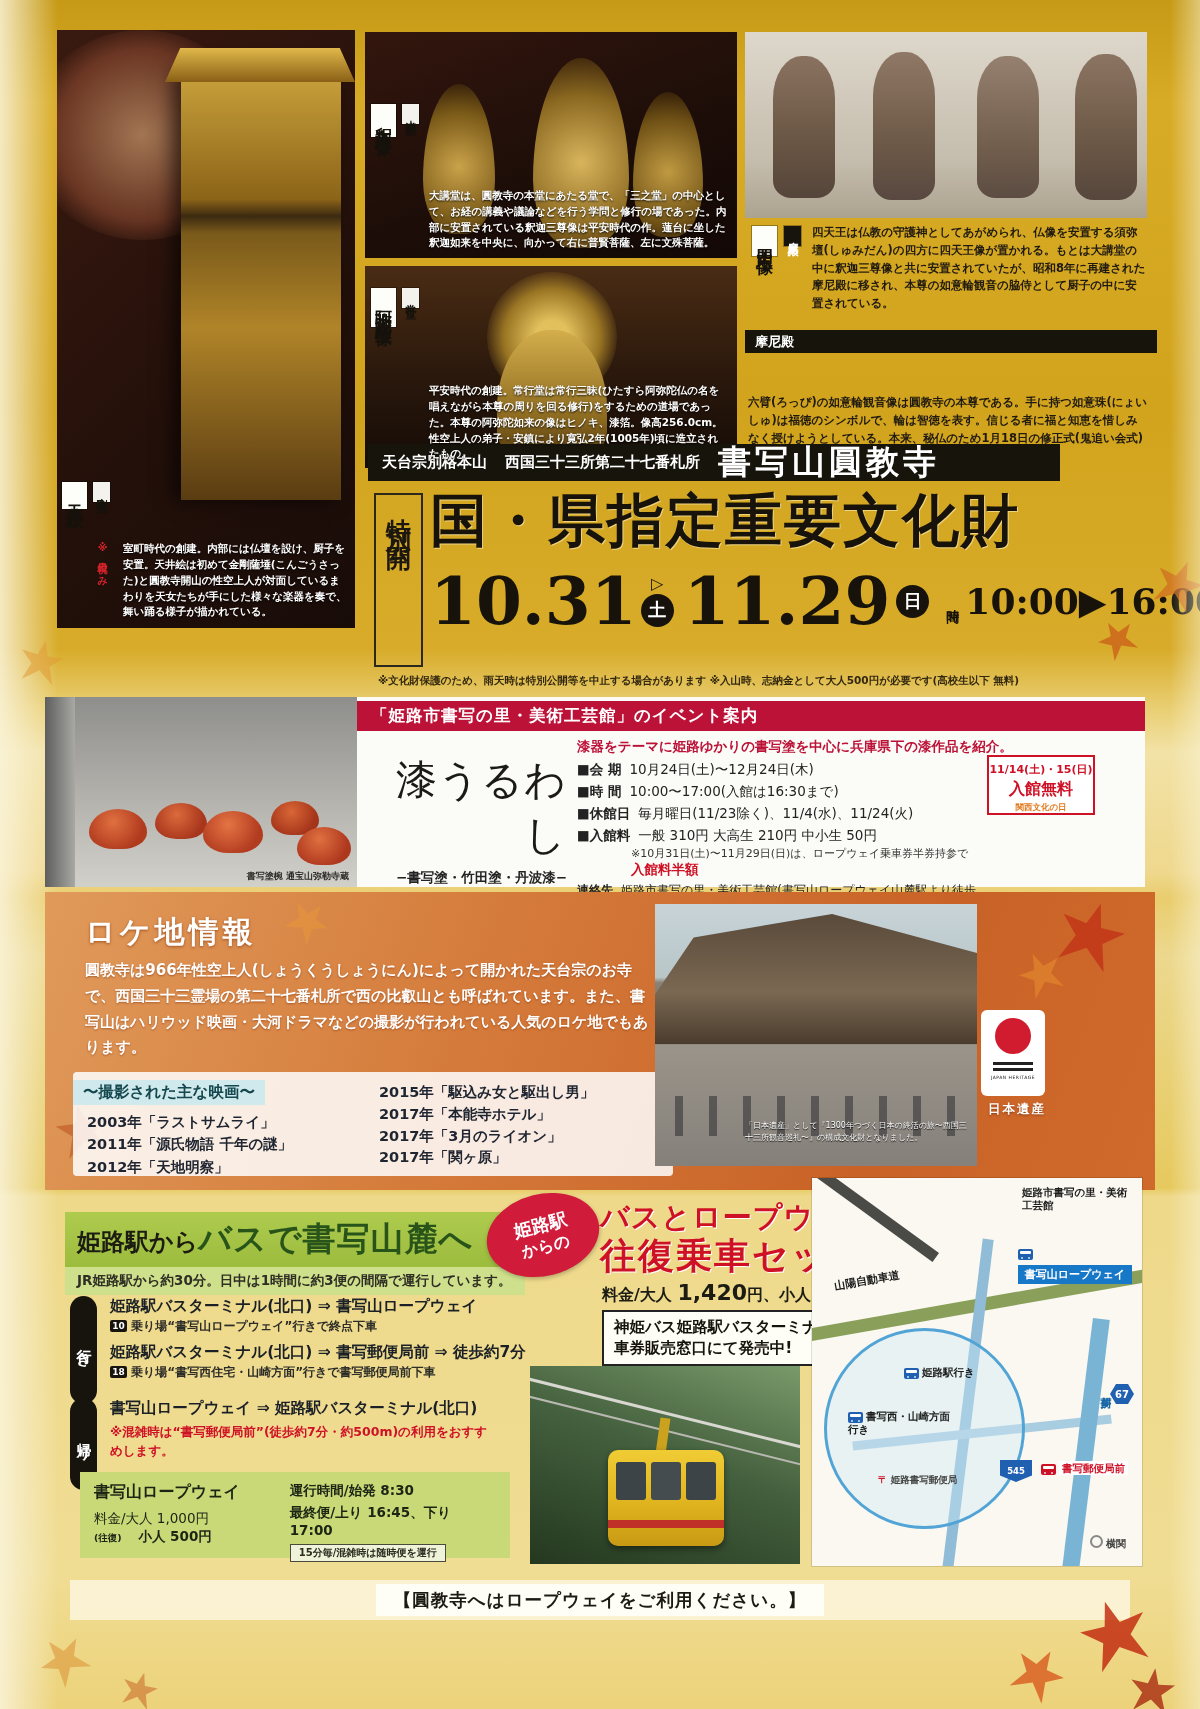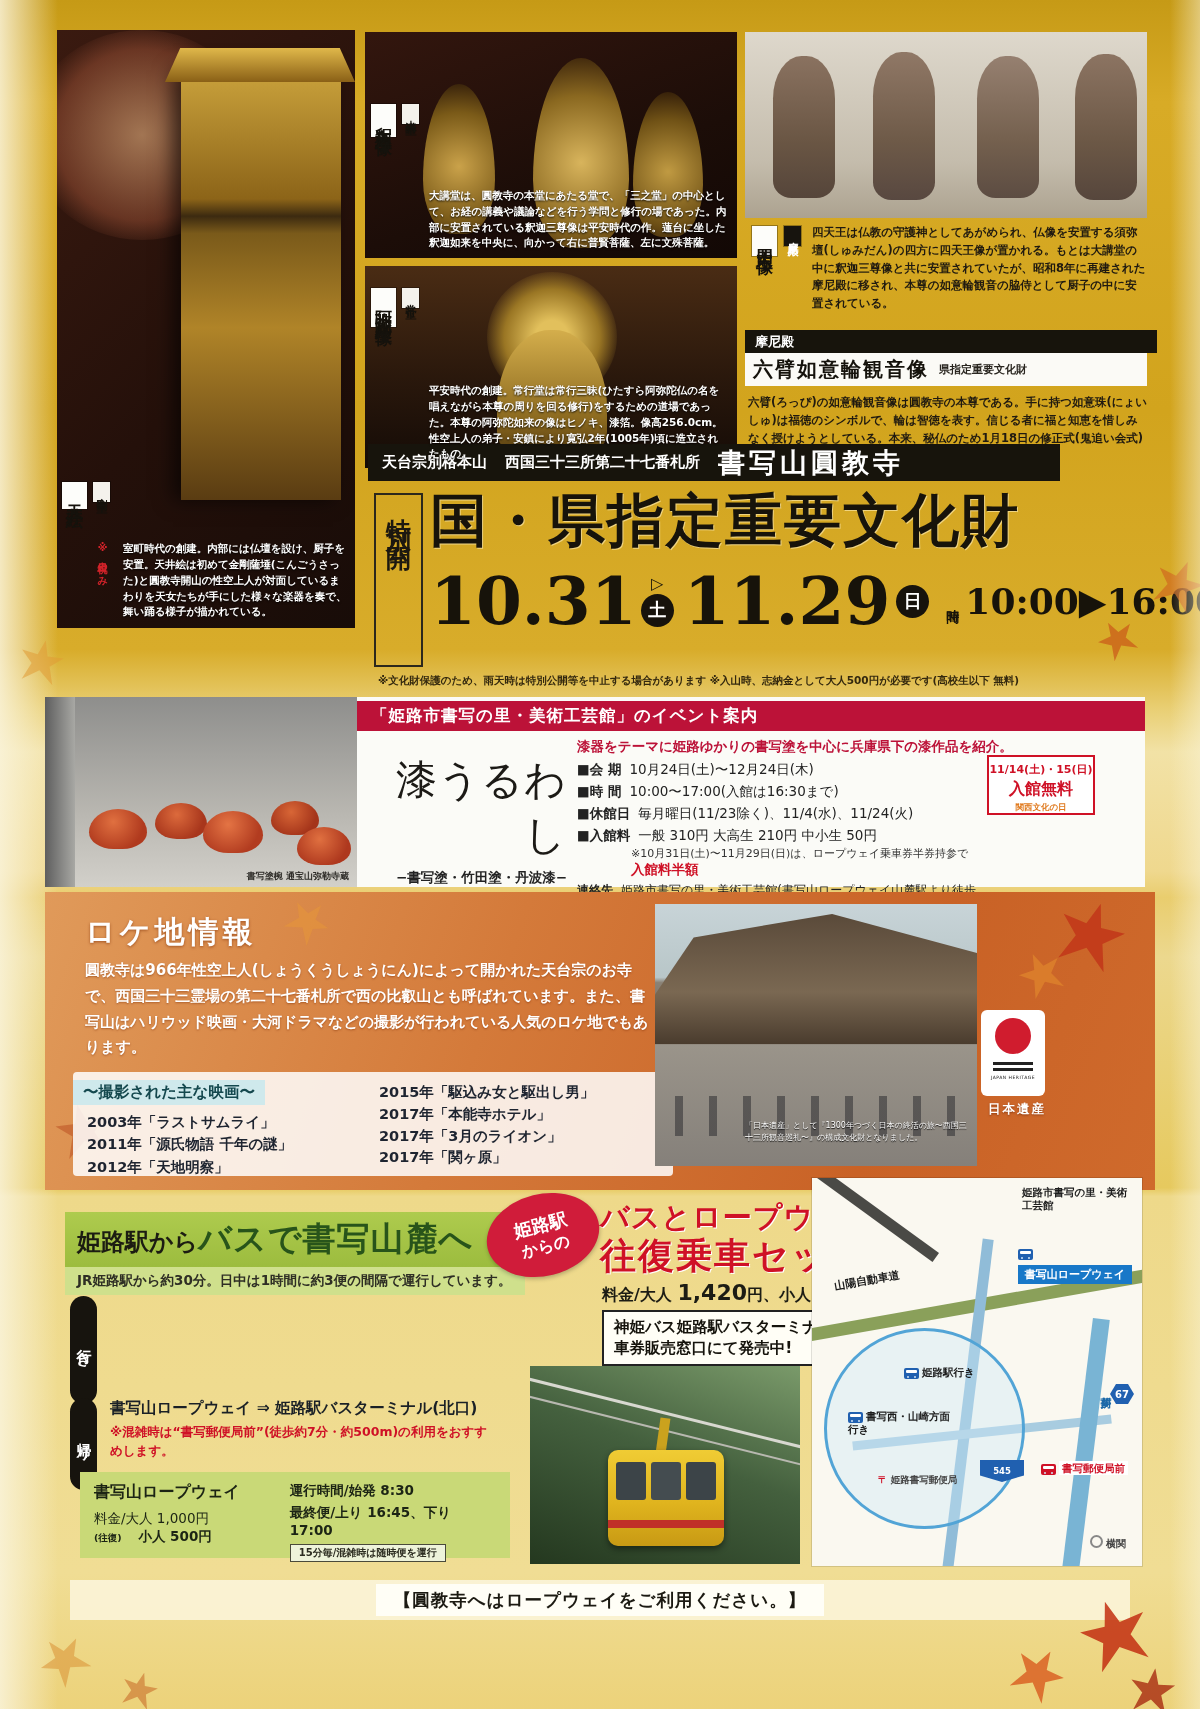--- a/index.html
+++ b/index.html
@@ -84,30 +84,26 @@
     <div class="abs" style="left:232px;top:24px;width:62px;height:142px;border-radius:46% 46% 30% 30%/30% 30% 12% 12%;background:linear-gradient(180deg,#968070,#74604e 60%,#5c4c42);"></div>
     <div class="abs" style="left:330px;top:22px;width:62px;height:146px;border-radius:46% 46% 30% 30%/30% 30% 12% 12%;background:linear-gradient(180deg,#8c7462,#6c5846 60%,#56463c);"></div>
   </div>
   <div class="vbox" style="left:752px;top:226px;">四天王像</div>
   <div class="vbox sm dark" style="left:784px;top:226px;">摩尼殿</div>
   <div class="abs desc-dark" style="left:812px;top:224px;width:336px;">四天王は仏教の守護神としてあがめられ、仏像を安置する須弥壇(しゅみだん)の四方に四天王像が置かれる。もとは大講堂の中に釈迦三尊像と共に安置されていたが、昭和8年に再建された摩尼殿に移され、本尊の如意輪観音の脇侍として厨子の中に安置されている。</div>
 
   <div class="abs bar-black" style="left:745px;top:330px;width:402px;height:23px;padding-left:10px;font-size:13px;font-weight:700;">
     <span>摩尼殿</span>
   </div>
-  <div class="abs" style="left:745px;top:353px;width:402px;height:33px;background:#fbfaf6;display:flex;align-items:center;gap:10px;padding-left:8px;box-sizing:border-box;">
-    <span class="serif" style="font-size:20px;font-weight:800;color:#15120c;letter-spacing:2px;">六臂如意輪観音像</span>
-    <span style="font-size:11px;font-weight:700;color:#2a2620;">県指定重要文化財</span>
-  </div>
   <div class="abs desc-dark" style="left:748px;top:394px;width:400px;">六臂(ろっぴ)の如意輪観音像は圓教寺の本尊である。手に持つ如意珠(にょいしゅ)は福徳のシンボルで、輪は智徳を表す。信じる者に福と知恵を惜しみなく授けようとしている。本来、秘仏のため1月18日の修正式(鬼追い会式)の一日だけしか拝観できない。</div>
 
   <div class="abs bar-black" style="left:368px;top:444px;width:692px;height:37px;gap:18px;padding:0 14px;box-sizing:border-box;white-space:nowrap;">
     <span style="font-size:15px;font-weight:600;">天台宗別格本山</span>
     <span style="font-size:15px;font-weight:600;">西国三十三所第二十七番札所</span>
-    <span class="serif" style="font-size:27px;font-weight:700;letter-spacing:4px;">書写山圓教寺</span>
+    <span class="serif" style="font-size:33px;font-weight:700;letter-spacing:4px;">書写山圓教寺</span>
   </div>
 
   <div class="abs vert serif" style="left:374px;top:493px;height:162px;border:2.5px solid #2c281c;color:#1c1810;font-size:25px;font-weight:800;letter-spacing:9px;padding:4px 6px;">特別公開</div>
   <div class="abs serif" style="left:430px;top:483px;font-size:57px;font-weight:900;color:#17130a;letter-spacing:2px;white-space:nowrap;text-shadow:1px 1px 0 rgba(255,240,190,.6);">国・県指定重要文化財</div>
   <div class="abs" style="left:430px;top:562px;display:flex;align-items:center;white-space:nowrap;">
     <span class="serif" style="font-size:66px;font-weight:700;color:#17130a;">10.31</span>
     <span style="display:inline-flex;flex-direction:column;align-items:center;margin:0 4px;">
       <span style="font-size:16px;color:#17130a;line-height:1;margin-bottom:2px;">▷</span>
       <span class="daybadge">土</span>
     </span>
@@ -210,20 +206,26 @@
   </div>
 
   <div class="abs" style="left:65px;top:1212px;width:460px;">
     <div style="background:linear-gradient(180deg,#aecb4e,#9cbc3e);padding:5px 12px;">
       <span class="serif" style="font-size:24px;font-weight:700;color:#1c1c12;">姫路駅から</span><span class="serif" style="font-size:33px;font-weight:800;color:#28541a;letter-spacing:1px;">バスで書写山麓へ</span>
     </div>
     <div style="background:#cfe08c;padding:5px 12px;font-size:13.5px;font-weight:700;color:#2e2e24;">JR姫路駅から約30分。日中は1時間に約3便の間隔で運行しています。</div>
   </div>
 
   <div class="dirbadge" style="left:70px;top:1296px;height:88px;">行き</div>
+  <div class="abs" style="left:110px;top:1296px;width:420px;">
+    <div class="route-title">姫路駅バスターミナル(北口) ⇒ 書写山ロープウェイ</div>
+    <div class="route-detail"><span class="stopno">10</span><span>乗り場“書写山ロープウェイ”行きで終点下車</span></div>
+    <div class="route-title">姫路駅バスターミナル(北口) ⇒ 書写郵便局前 ⇒ 徒歩約7分</div>
+    <div class="route-detail"><span class="stopno">18</span><span>乗り場“書写西住宅・山崎方面”行きで書写郵便局前下車</span></div>
+  </div>
 
   <div class="dirbadge" style="left:70px;top:1398px;height:72px;">帰り</div>
   <div class="abs" style="left:110px;top:1398px;width:420px;">
     <div class="route-title">書写山ロープウェイ ⇒ 姫路駅バスターミナル(北口)</div>
     <div style="font-size:12.5px;font-weight:800;color:#cf1126;margin-top:4px;width:380px;line-height:1.5;">※混雑時は“書写郵便局前”(徒歩約7分・約500m)の利用をおすすめします。</div>
   </div>
 
   <div class="abs" style="left:80px;top:1472px;width:430px;height:86px;background:#c9d977;display:flex;gap:18px;padding:10px 14px;box-sizing:border-box;">
     <div style="width:180px;">
       <div style="font-size:16px;font-weight:800;color:#1c2414;">書写山ロープウェイ</div>
@@ -287,21 +289,21 @@
     <div class="maplabel" style="left:92px;top:188px;">
       <span class="busicon"></span><span>姫路駅行き</span>
     </div>
     <div class="maplabel" style="left:36px;top:232px;width:104px;">
       <span class="busicon"></span><span>書写西・山崎方面行き</span>
     </div>
     <div class="maplabel" style="left:66px;top:296px;width:80px;font-size:9.5px;color:#444;">
       <span style="color:#cf1126;font-weight:900;">〒</span>
       <span>姫路書写郵便局</span>
     </div>
-    <div class="shield" style="right:118px;top:282px;width:44px;height:22px;clip-path:polygon(0 0,100% 0,100% 70%,50% 100%,0 70%);font-size:8.5px;">
+    <div class="shield" style="right:110px;top:282px;width:32px;height:22px;clip-path:polygon(0 0,100% 0,100% 70%,50% 100%,0 70%);font-size:8.5px;">
       <span>545</span>
     </div>
     <div class="maplabel" style="right:14px;top:284px;color:#cf1126;">
       <span class="busicon red"></span><span style="background:#fff;padding:1px 3px;">書写郵便局前</span>
     </div>
     <div class="maplabel" style="right:16px;bottom:16px;font-size:10px;color:#444;">
       <span style="display:inline-block;width:9px;height:9px;border:2px solid #888;border-radius:50%;vertical-align:-1px;margin-right:3px;"></span><span>横関</span>
     </div>
   </div>
 

